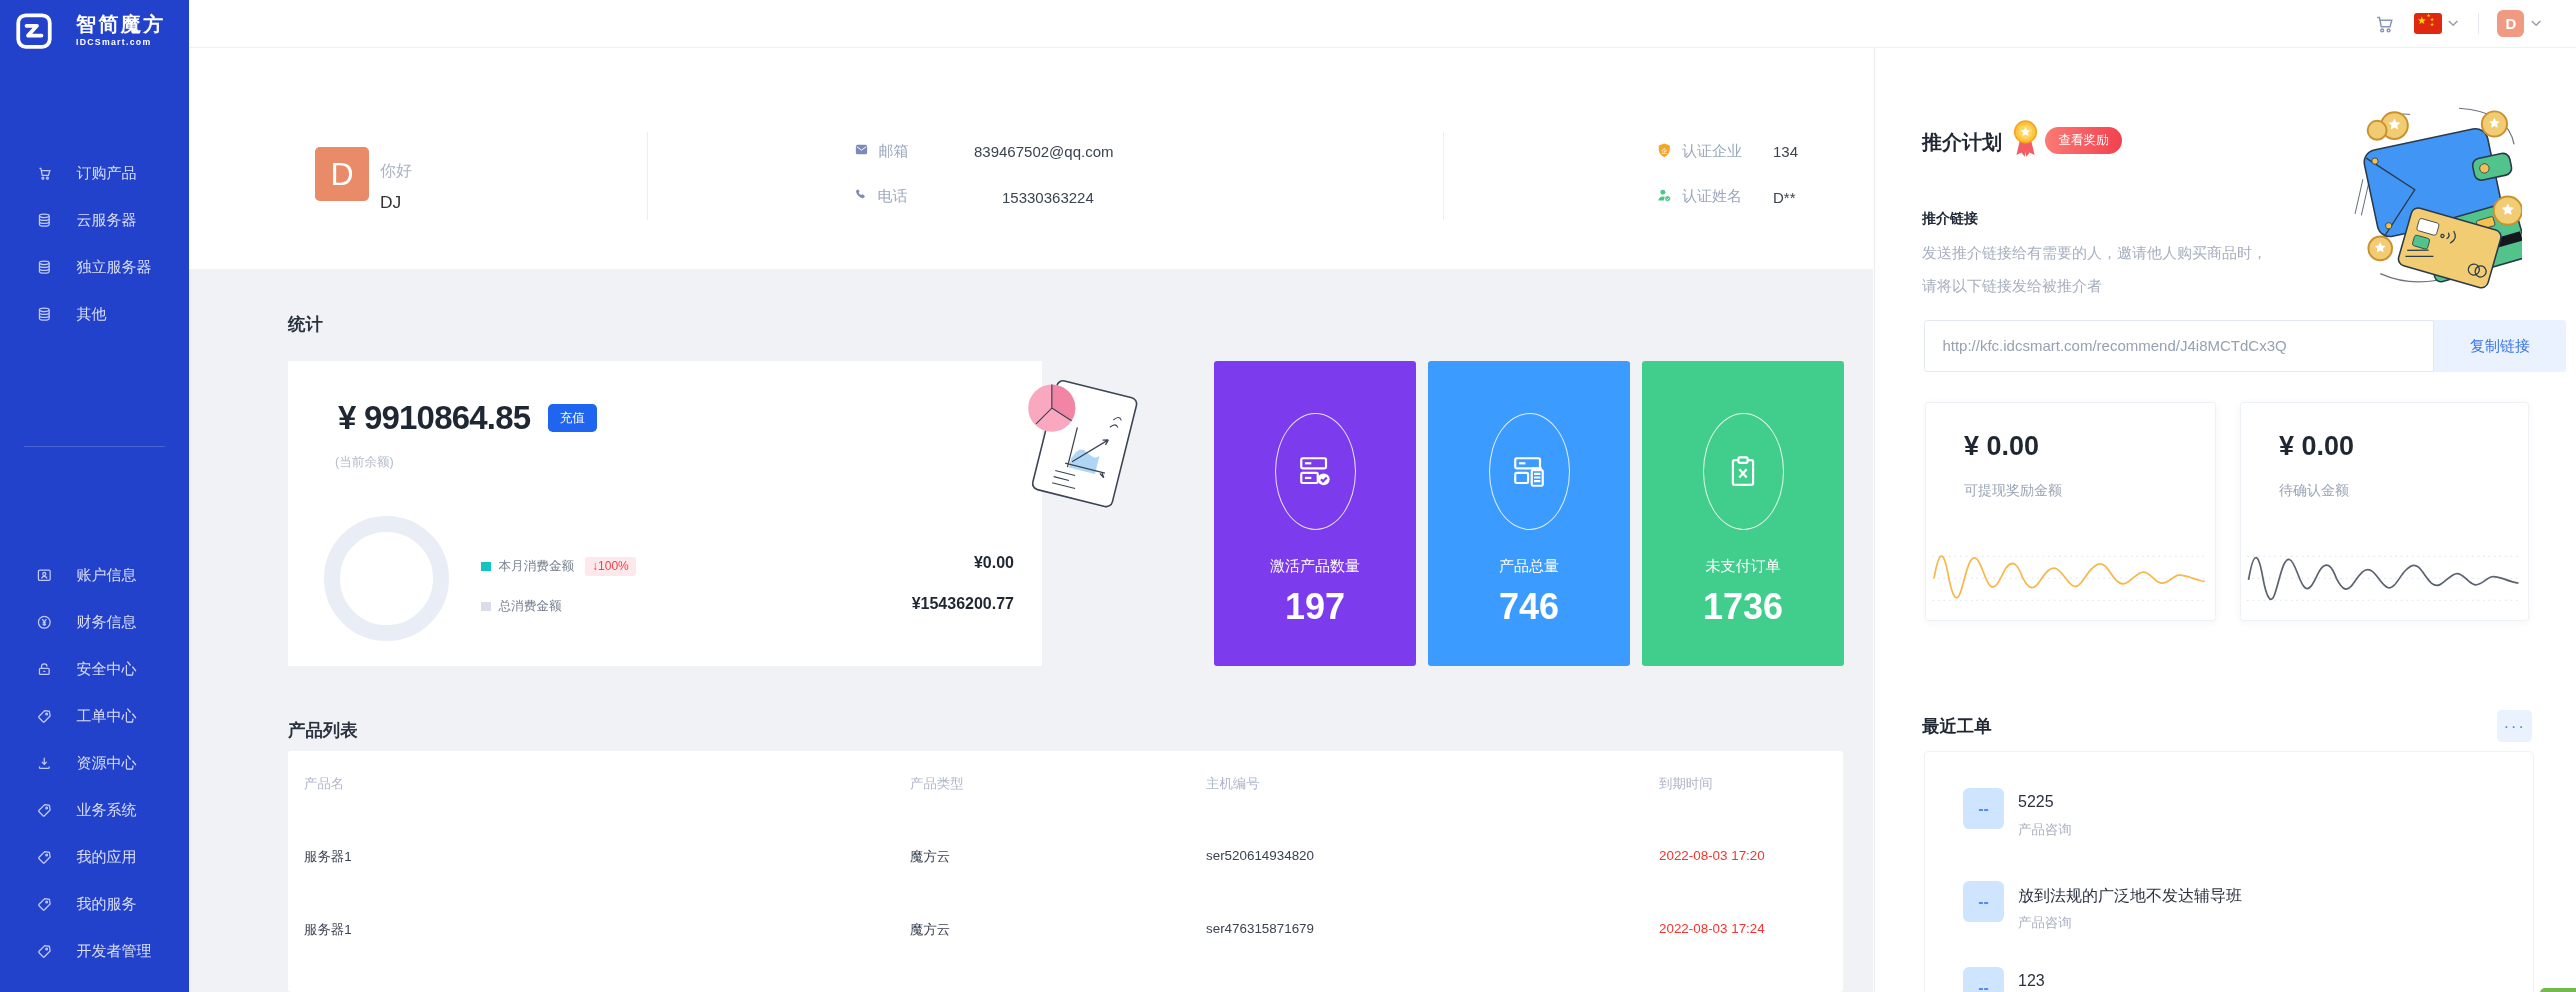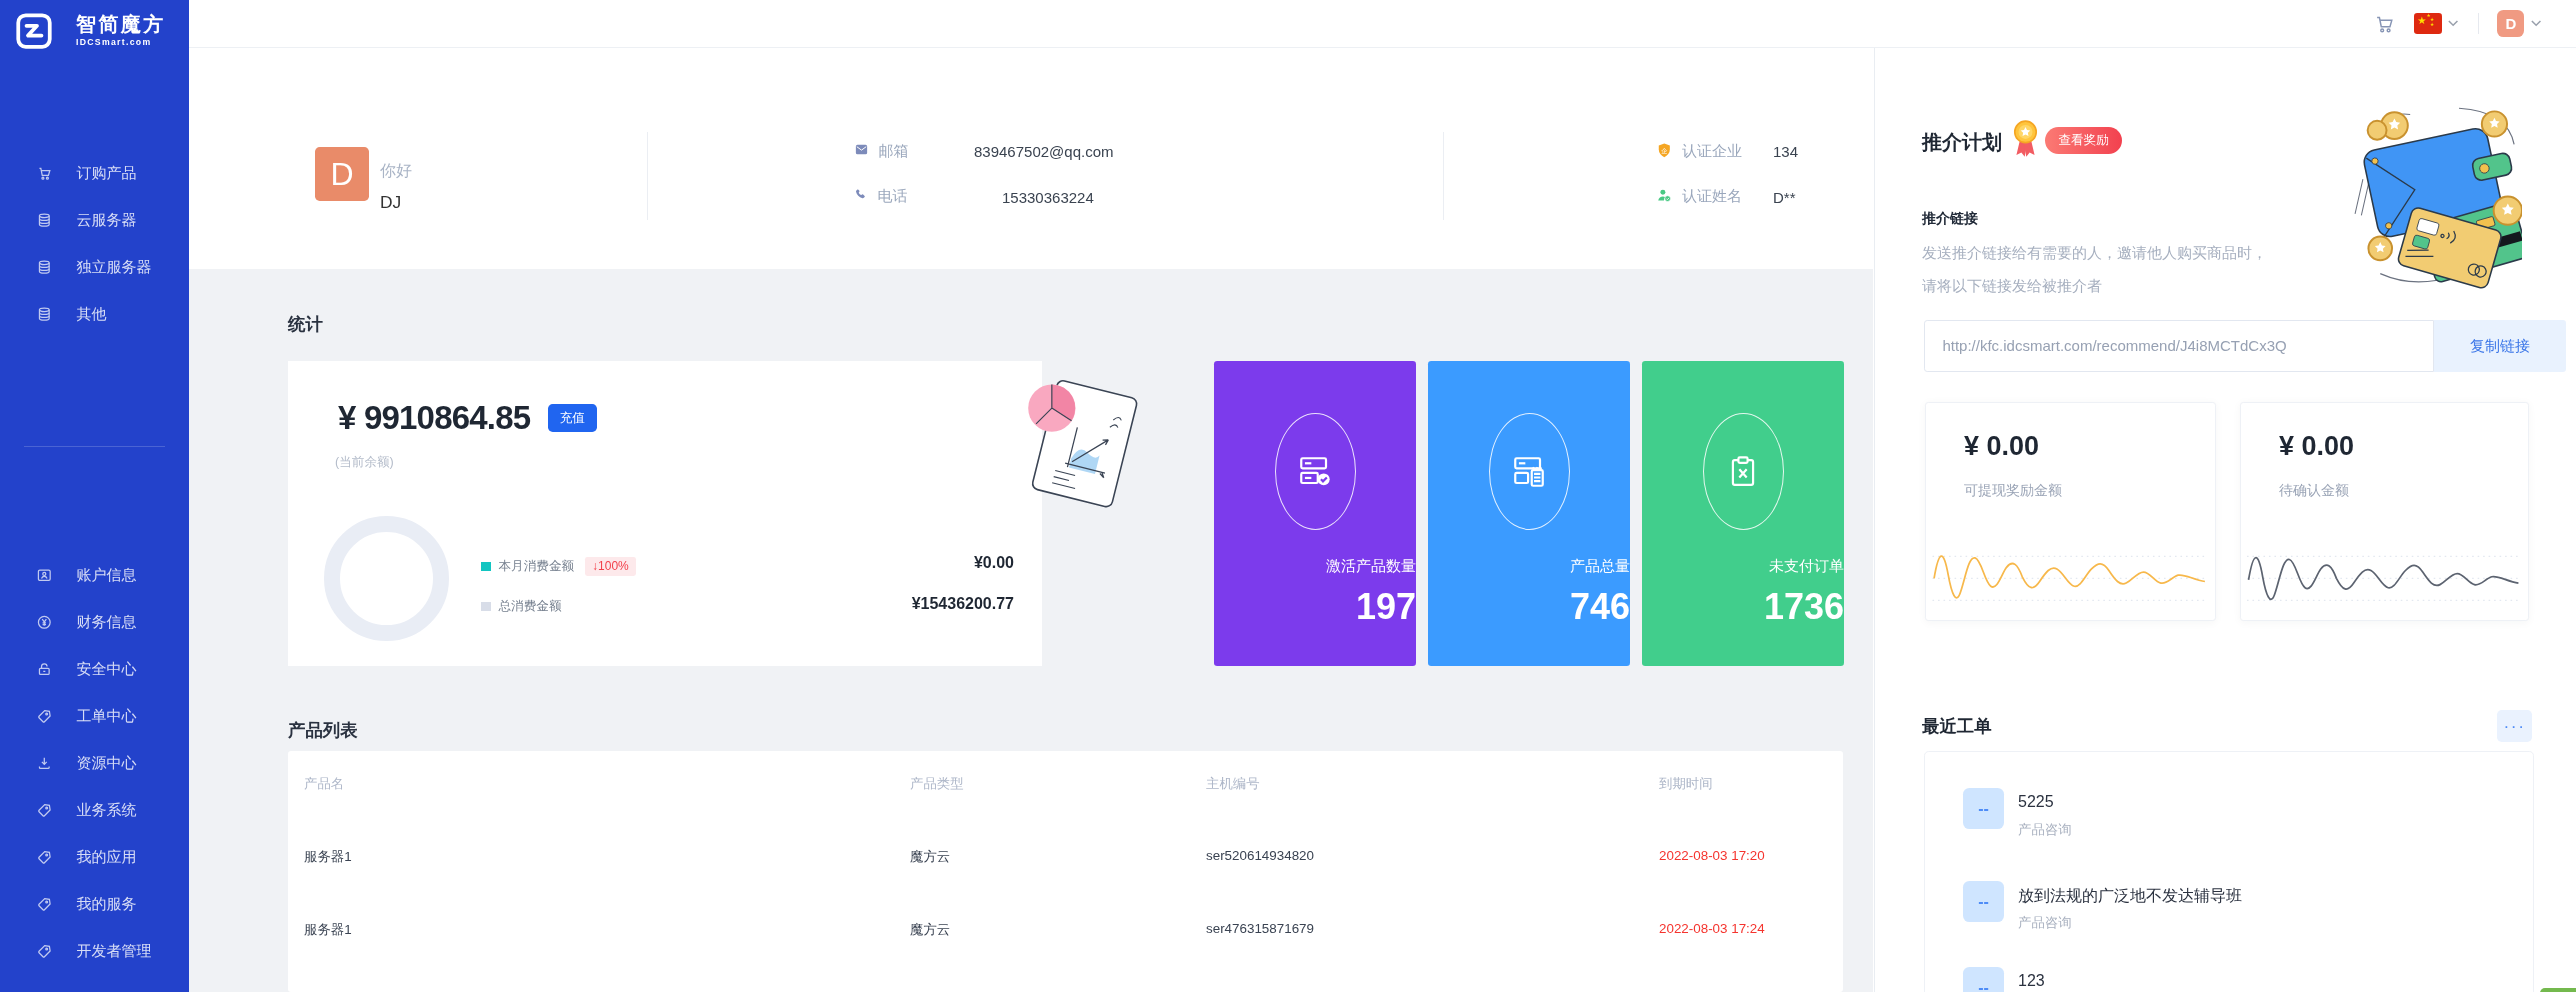--- a/index.html
+++ b/index.html
@@ -56,21 +56,21 @@
   .recharge{background:#2065F0;color:#fff;font-size:12.6px;padding:5.5px 12px;border-radius:4.7px;cursor:pointer}
   .balance-note{position:absolute;left:47px;top:93px;font-size:12.6px;color:#B4BCCA}
   .donut{position:absolute;left:36px;top:155px;width:93px;height:93px;border:16.6px solid #E9EDF5;border-radius:50%}
   .legend{position:absolute;display:flex;align-items:center}
   .legend .sq{width:9.5px;height:9.5px;margin-right:8px;flex:none}
   .legend .lab{font-size:12.6px;color:#76808F}
   .pct-pill{margin-left:11px;background:#FDE9EB;color:#F2414B;font-size:12px;padding:2.4px 7px;border-radius:2.4px}
   .stat-val{position:absolute;right:28px;font-size:16px;font-weight:600;color:#1F2733;text-align:right}
 
   
-  .mini-card{position:absolute;top:314px;width:202px;height:305px;border-radius:3.2px;color:#fff;text-align:right;cursor:default}
+  .mini-card{position:absolute;top:314px;width:202px;height:305px;border-radius:3.2px;color:#fff;text-align:center;cursor:default}
   .mc-ellipse{margin:52px auto 0;width:79px;height:115px;border:1.6px solid rgba(255,255,255,.85);border-radius:50%;
               display:flex;align-items:center;justify-content:center}
   .mc-label{margin-top:27px;font-size:15px}
   .mc-value{margin-top:9.5px;font-size:36px;font-weight:bold}
 
   
   .table-card{position:absolute;left:99px;top:704px;width:1555px;height:241px;background:#fff;border-radius:3.2px}
   .tc{position:absolute;font-size:13.4px;white-space:nowrap}
   .th{color:#ADB6C8}
   .td{color:#3A4352}

